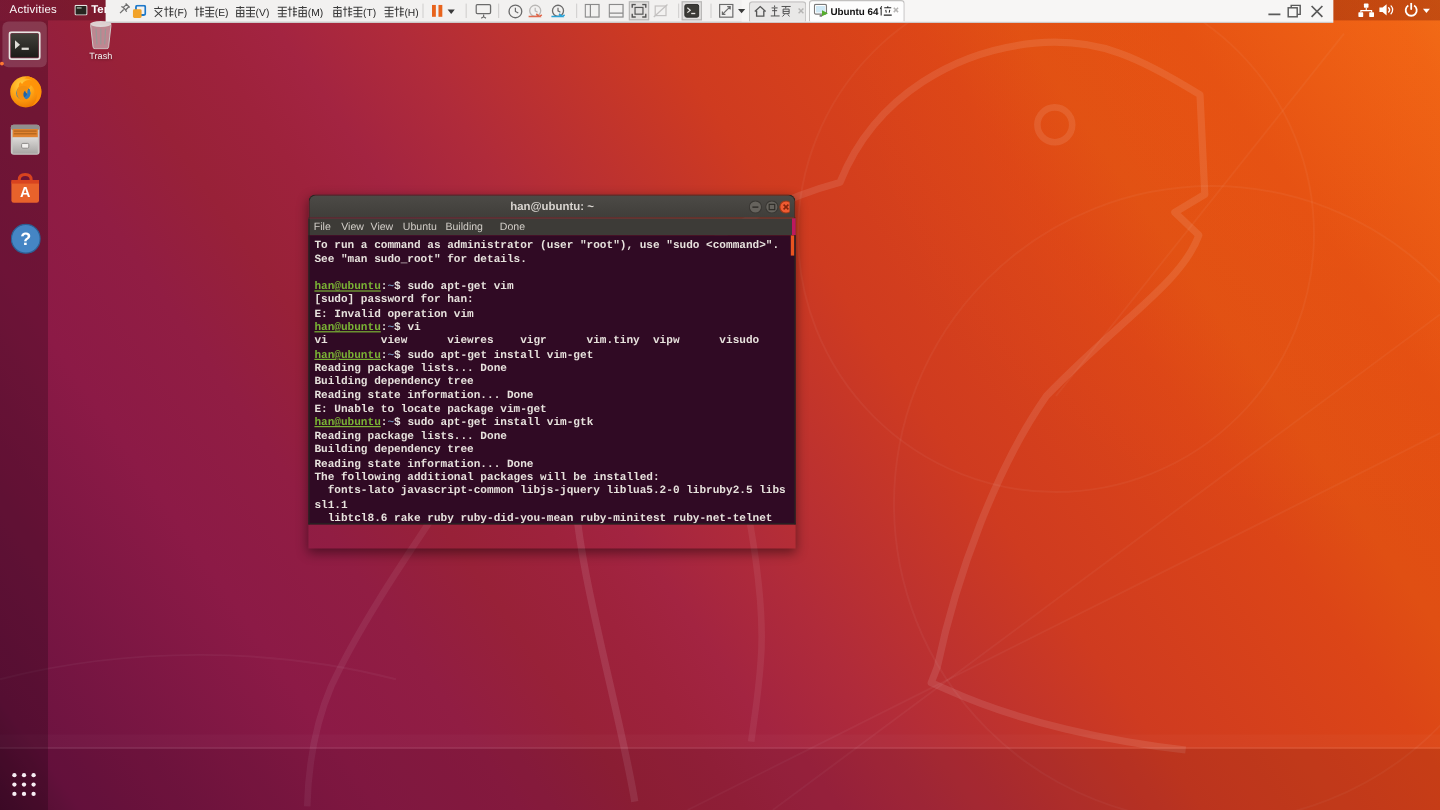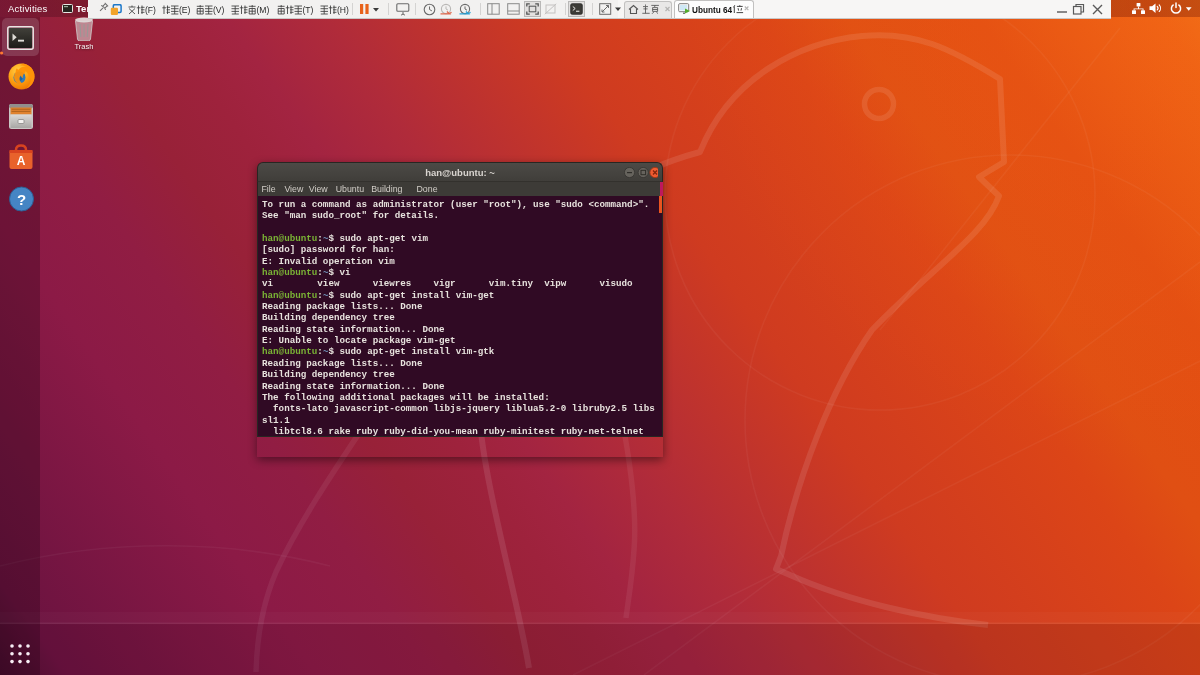--- a/index.html
+++ b/index.html
@@ -52,21 +52,21 @@
   #ttl-text { position:absolute; width:100%; text-align:center; top:4px;
     font-size:9.5px; font-weight:bold; color:#d9d5d0; }
   #menubar { position:absolute; left:0; top:20px; width:406px; height:14px;
     background:#3d3b37; border-left:1px solid #272622; border-right:3px solid #be185d; }
   .tmenu { position:absolute; top:2px; font-size:8.8px; color:#d2cec8; }
   #tbody { position:absolute; left:0; top:34px; width:406px; height:241px;
     background:#300a24; border:1px solid #272622; border-top:none; overflow:hidden; }
   #tpre { position:absolute; left:4px; top:3px;
     font-family:"Liberation Mono",monospace; font-size:9.23px; line-height:11.35px;
     font-weight:bold; color:#e7e2dd; white-space:pre; }
-  .pg { color:#7ab335; }
+  .pg { color:#7ab335;text-decoration:underline; }
   .pb { color:#6f8fb4; }
   #sbthumb { position:absolute; right:0.5px; top:0px; width:3px; height:17px; background:#e95420; }
 </style>
 </head>
 <body>
 <div id="wall"></div>
 <svg id="wallsvg" width="1200" height="675" viewBox="0 0 1200 675">
 
   <g fill="none" stroke="rgba(255,255,255,0.045)" stroke-width="1.6">
     <circle cx="880" cy="195" r="215"></circle>

